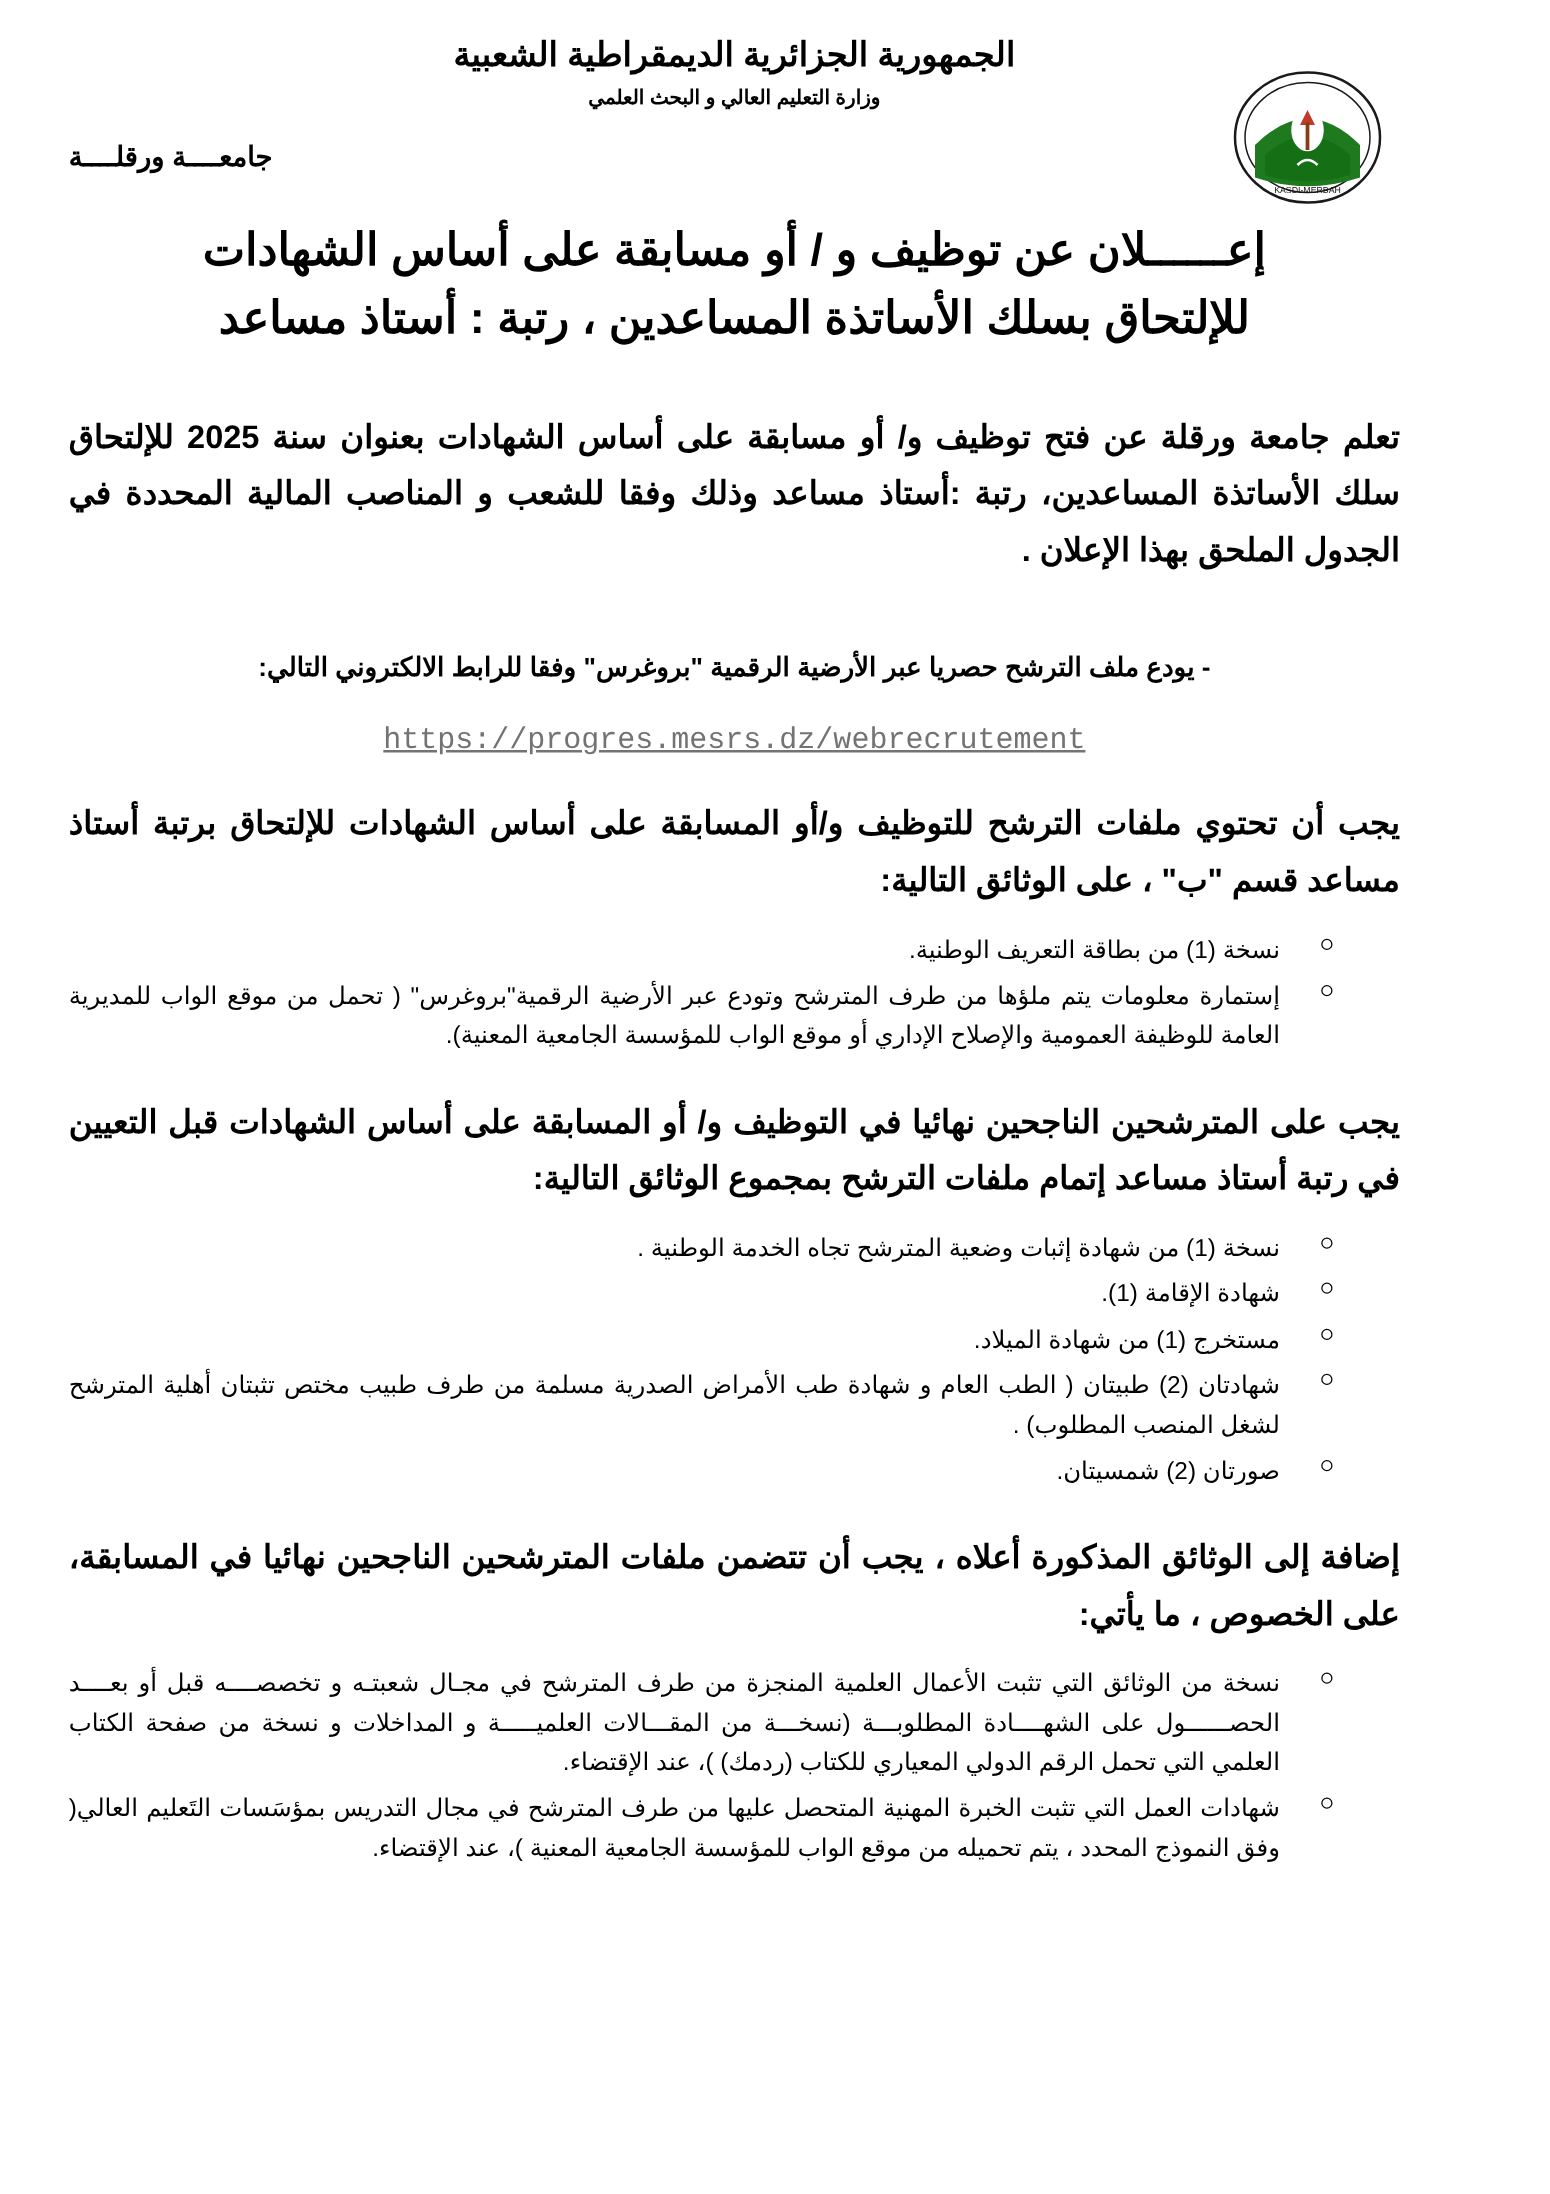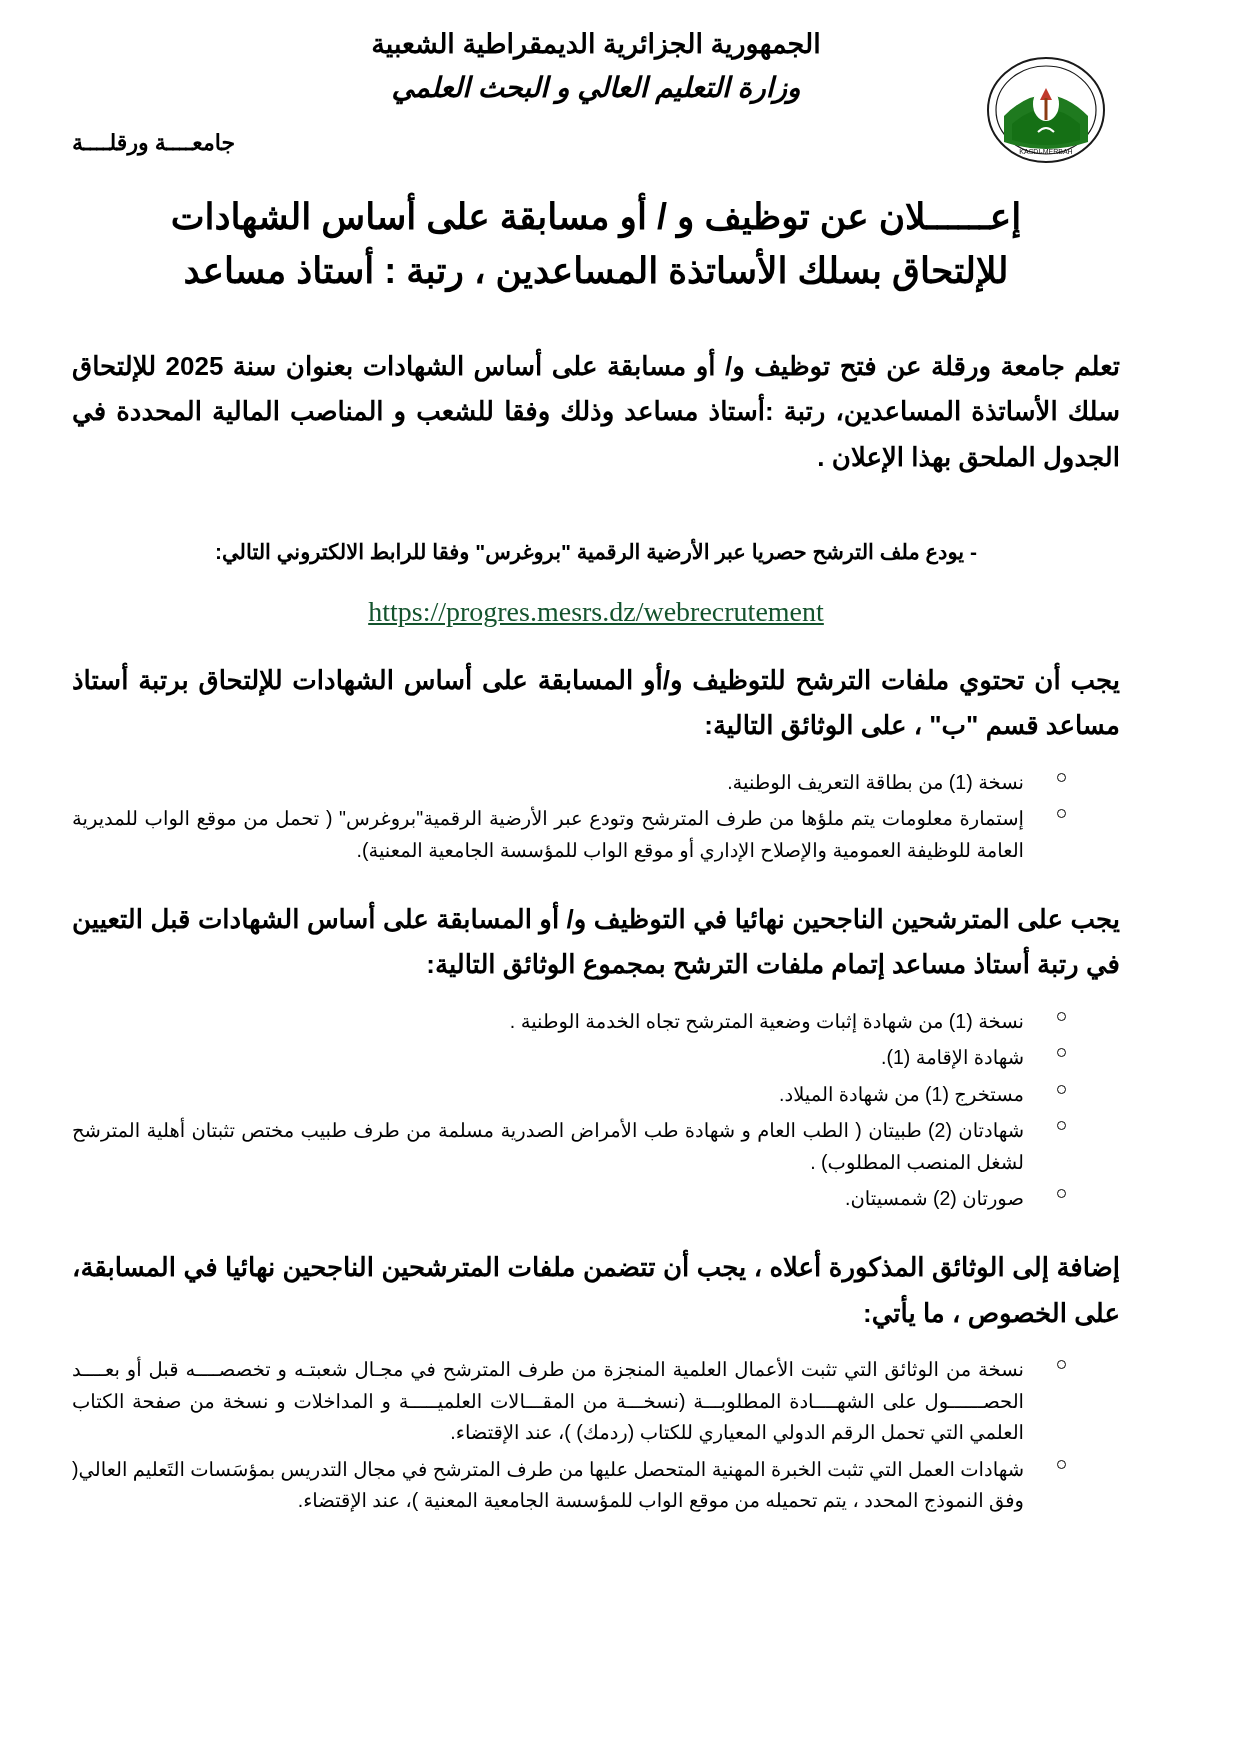--- a/index.html
+++ b/index.html
@@ -11,39 +11,38 @@
     width: 1240px;
     min-height: 1755px;
     font-family: "Liberation Sans", sans-serif;
     color: #000000;
     direction: rtl;
   }
   .page {
     width: 1240px;
     min-height: 1755px;
     box-sizing: border-box;
-    padding: 26px 120px 40px 72px;
+    padding: 26px 120px 40px 55px;
     position: relative;
   }
   .header-block {
     text-align: center;
     position: relative;
   }
   .rep-line {
     font-size: 27px;
     font-weight: bold;
     line-height: 1.35;
     letter-spacing: 0px;
   }
   .ministry-line {
-    font-size: 28px;
+    font-size: 16px;
     font-weight: bold;
     line-height: 1.4;
     margin-top: 6px;
-    font-style: italic;
   }
   .university-line {
     font-size: 22px;
     font-weight: bold;
     margin-top: 22px;
     text-align: left;
     padding-right: 40px;
   }
   .logo {
     position: absolute;
@@ -76,24 +75,24 @@
     line-height: 1.7;
     text-align: center;
     margin-top: 54px;
   }
   .link {
     text-align: center;
     margin-top: 26px;
     direction: ltr;
   }
   .link a {
-    font-size: 28px;
-    color: #14532d;
+    font-size: 24px;
+    color: #737373;
     text-decoration: underline;
-    font-family: Liberation Serif, serif;
+    font-family: Liberation Mono, monospace;
   }
   ul.doclist {
     list-style: none;
     margin: 18px 0 0 0;
     padding: 0 70px 0 0;
   }
   ul.doclist li {
     position: relative;
     font-size: 19.5px;
     font-weight: normal;

